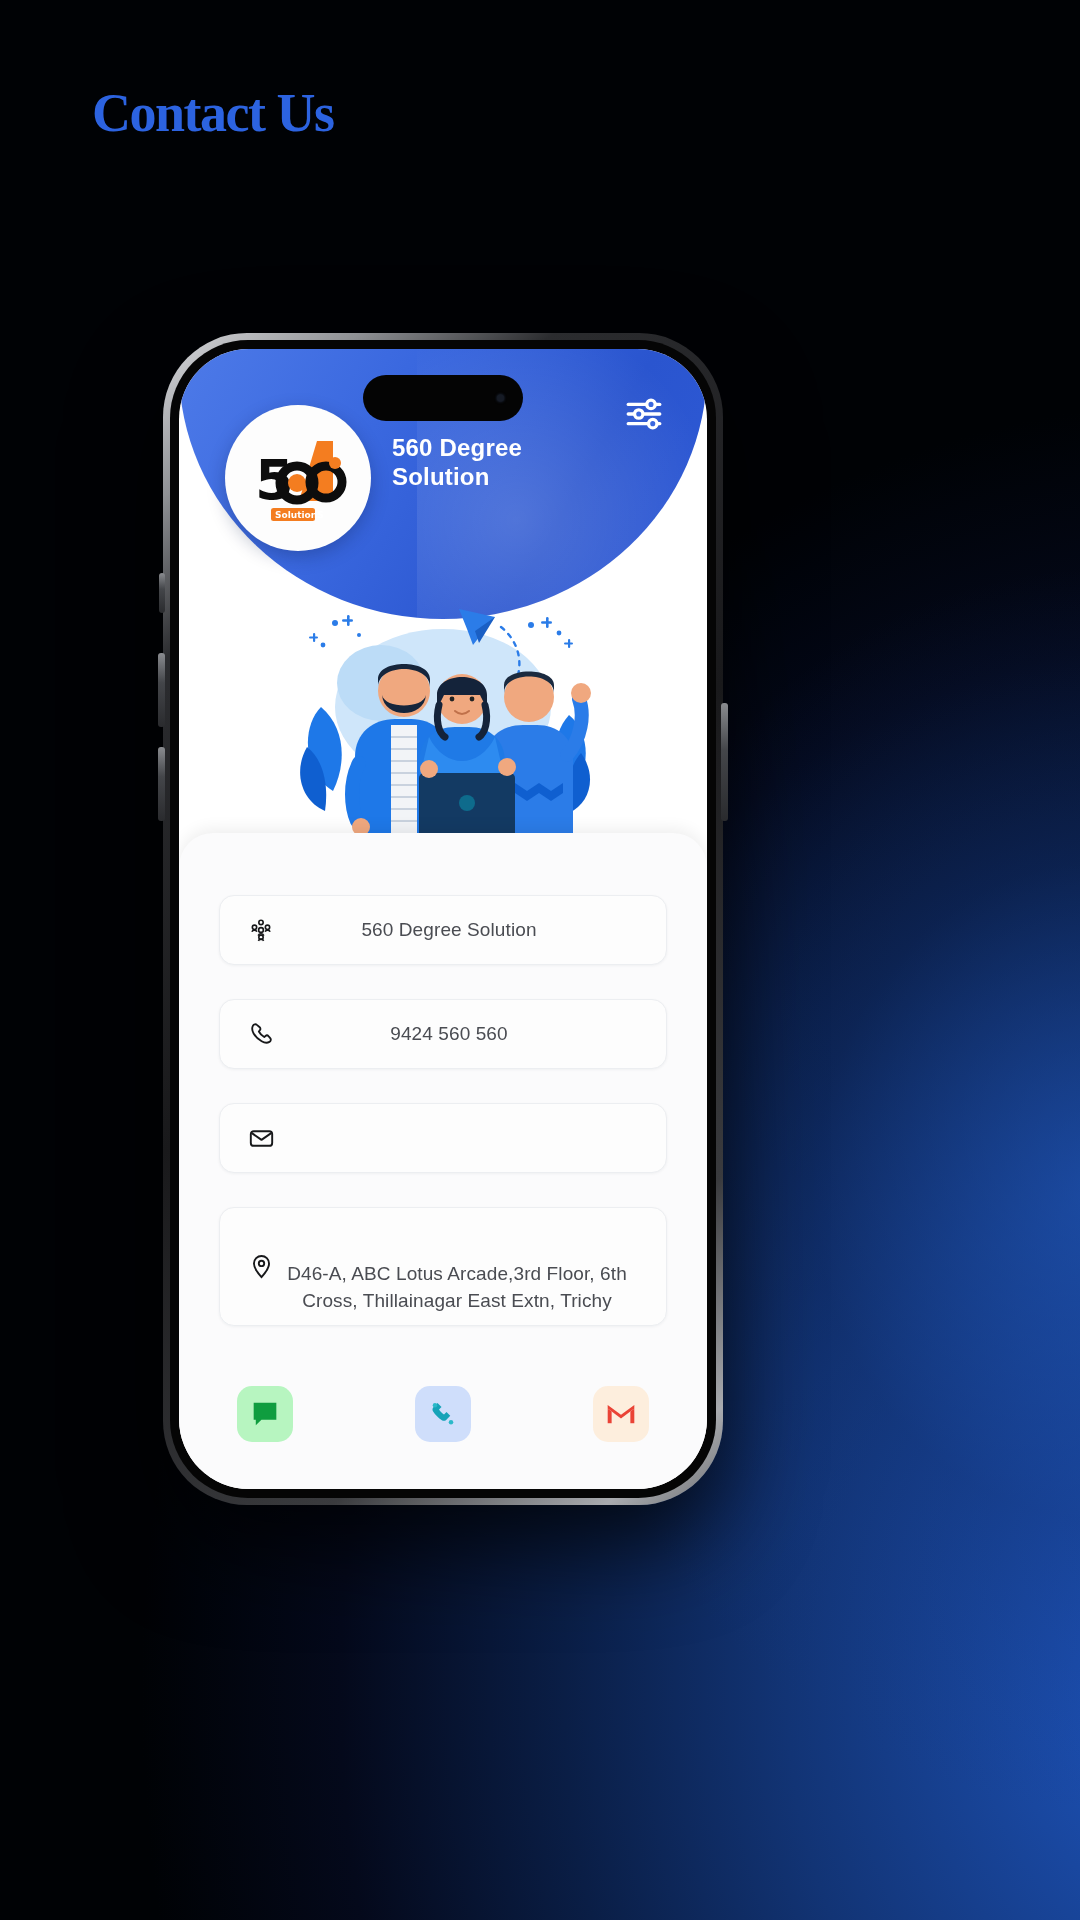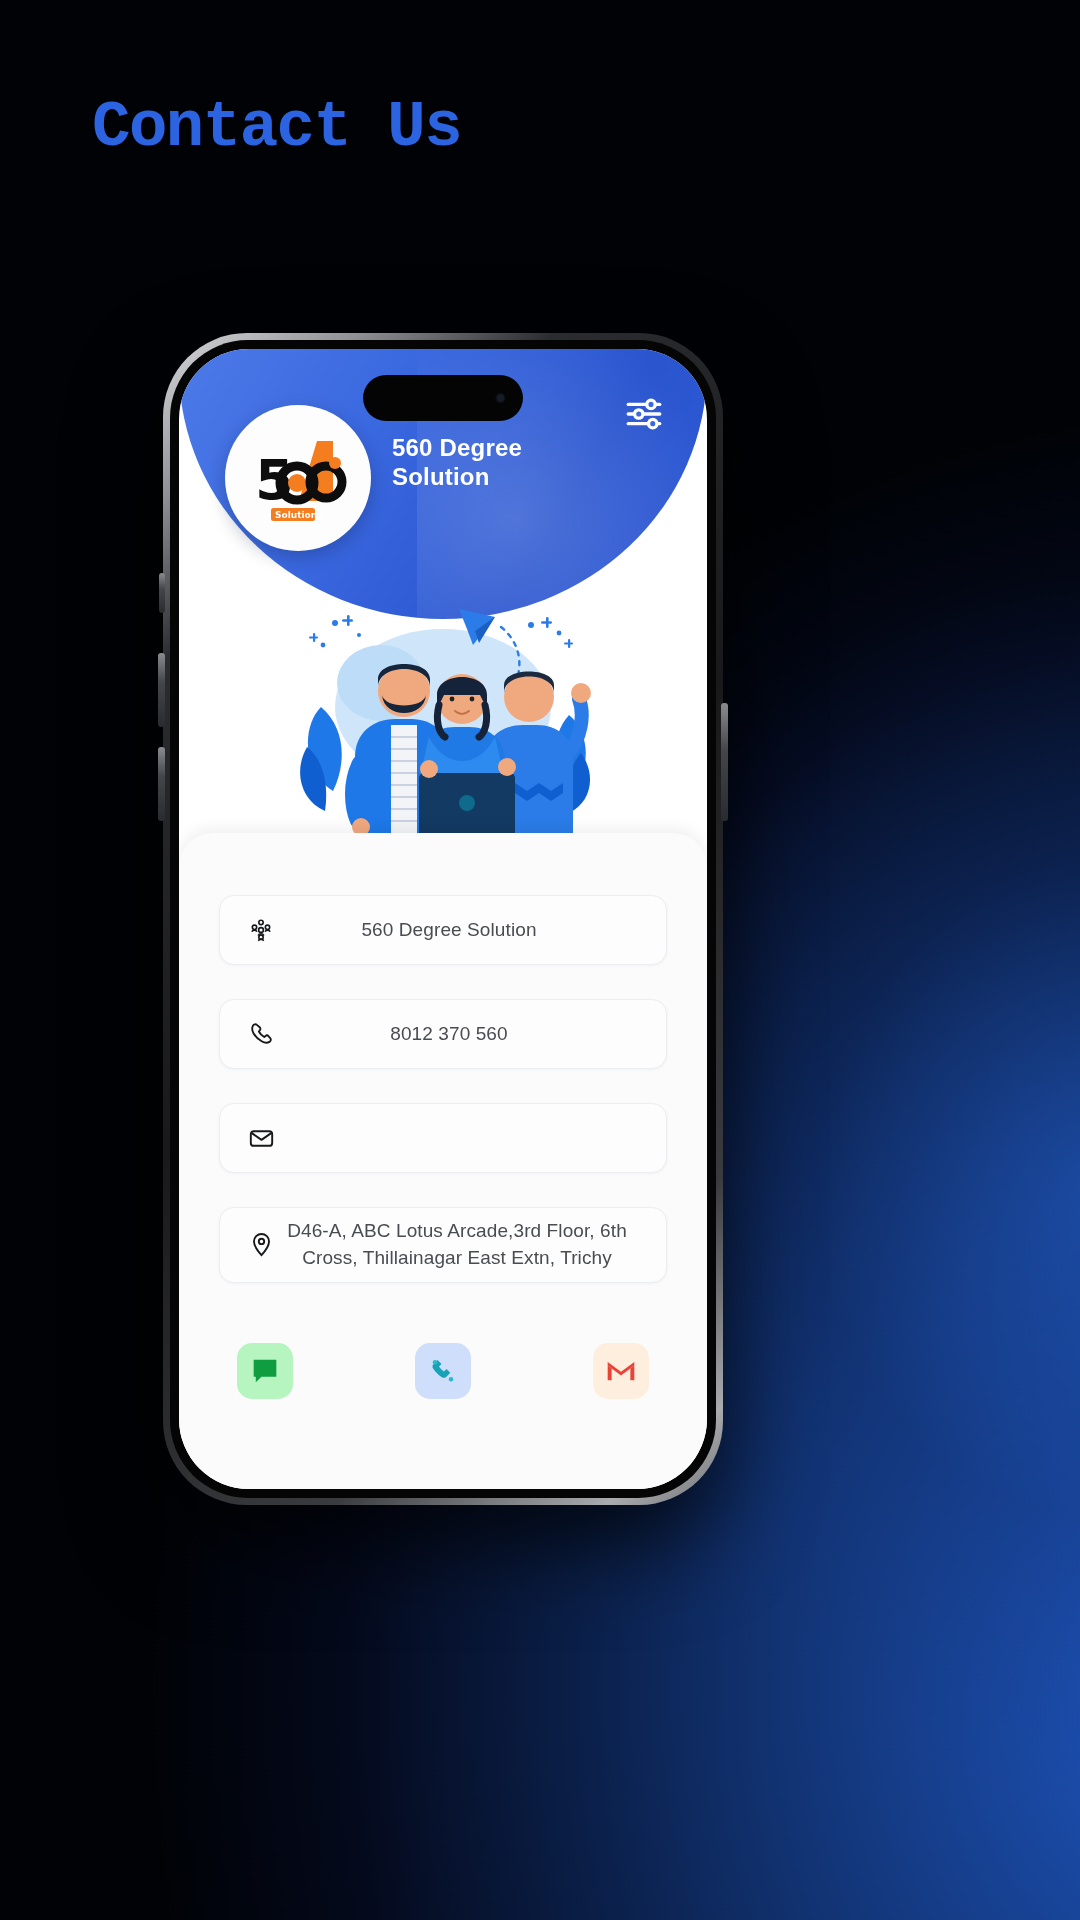--- a/index.html
+++ b/index.html
@@ -22,26 +22,26 @@
       radial-gradient(115% 78% at 112% 88%, #1f57c4 0%, #19479f 16%, #123475 34%, #0a1e46 52%, #04091b 70%, rgba(0,0,0,0) 86%);
   }
   #bg-glow2{
     position:absolute; inset:0;
     background:
       radial-gradient(70% 45% at 102% 62%, rgba(35,93,200,.55) 0%, rgba(20,55,128,.28) 38%, rgba(0,0,0,0) 72%);
   }
 
   
   #title{
-    position:absolute; left:92px; top:96px;
-    font-size:64px; line-height:1;
+    position:absolute; left:92px; top:86px;
+    font-size:54px; line-height:1;
     font-weight:700;
     letter-spacing:-1.5px;
     color:#2c63e0;
-    font-family:Liberation Mono, monospace;
+    font-family:Liberation Serif, serif;
     white-space:nowrap;
   }
 
   
   #phone{
     position:absolute;
     left:163px; top:333px;
     width:560px; height:1172px;
     border-radius:84px;
     background:linear-gradient(140deg,#d9dadd 0%,#8f9195 10%,#2b2c2f 20%,#19191b 50%,#3a3b3e 80%,#a9abaf 94%,#6e7073 100%);
@@ -153,21 +153,21 @@
   }
   .contact-row .txt{
     flex:1;
     text-align:center;
     font-size:19px;
     color:#4a4c52;
     line-height:1.42;
     padding-right:30px;
     letter-spacing:.1px;
   }
-  #row-address .txt{ padding-right:14px; }
+  #row-address .txt{ padding-right:14px;margin-top:43px; }
 
   
   #app-actions{
     display:flex; justify-content:space-between;
     padding:26px 18px 0 18px;
   }
   .app-tile{
     width:56px; height:56px; border-radius:15px;
     display:flex; align-items:center; justify-content:center;
     cursor:pointer;
@@ -338,21 +338,21 @@
           </span>
           <span class="txt">560  Degree Solution</span>
         </div>
 
         <div class="contact-row" id="row-phone">
           <span class="icon">
             <svg width="26" height="26" viewBox="0 0 24 24" fill="none" stroke="#17181a" stroke-width="1.7" stroke-linecap="round" stroke-linejoin="round">
               <path d="M8.2 3.6c-1.1-1-2.9-.6-3.6.7-1.1 2-.9 4.6.6 7.2 1.5 2.6 4.6 5.6 7.4 7.2 2.6 1.5 5.2 1.7 7.2.6 1.3-.7 1.7-2.5.7-3.6l-1.6-1.7c-.7-.8-1.9-.9-2.7-.2l-1.2 1c-2.1-1.2-3.9-3-5-5.1l1-1.2c.7-.8.6-2-.2-2.7z"></path>
             </svg>
           </span>
-          <span class="txt">8012 370 560</span>
+          <span class="txt">9424 560 560</span>
         </div>
 
         <div class="contact-row" id="row-email">
           <span class="icon">
             <svg width="27" height="27" viewBox="0 0 24 24" fill="none" stroke="#17181a" stroke-width="1.7" stroke-linejoin="round">
               <rect x="2.5" y="5.5" width="19" height="13" rx="2.6"></rect>
               <path d="M3.4 7.2 12 13.2l8.6-6"></path>
             </svg>
           </span>
         </div>

